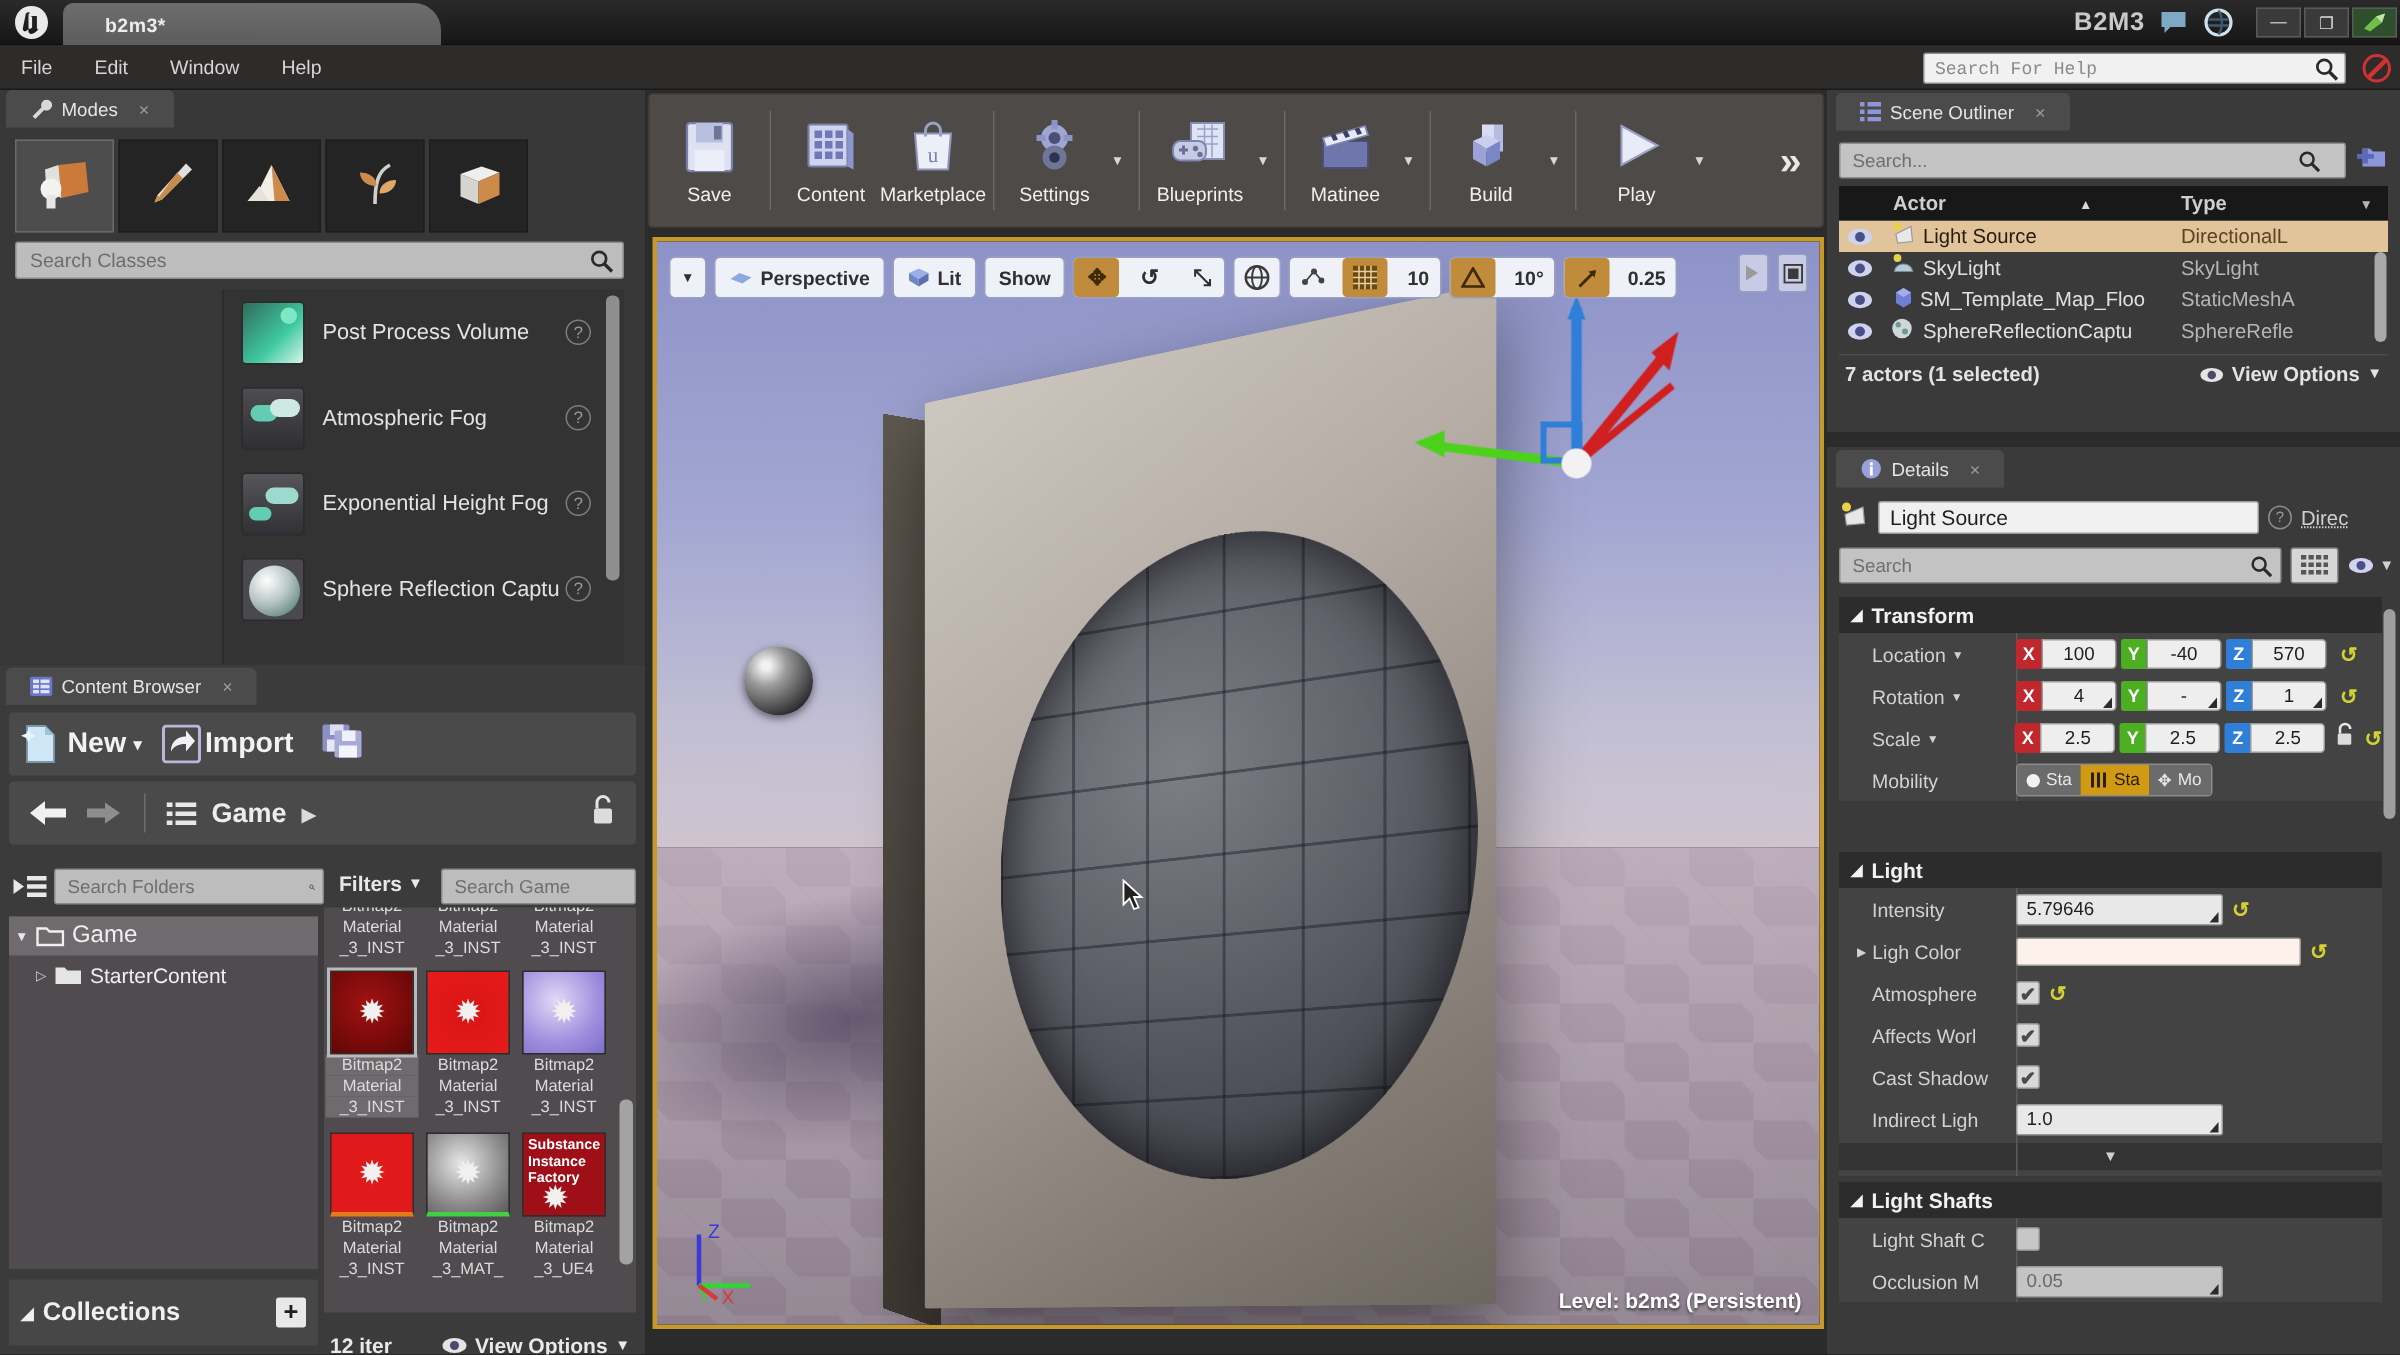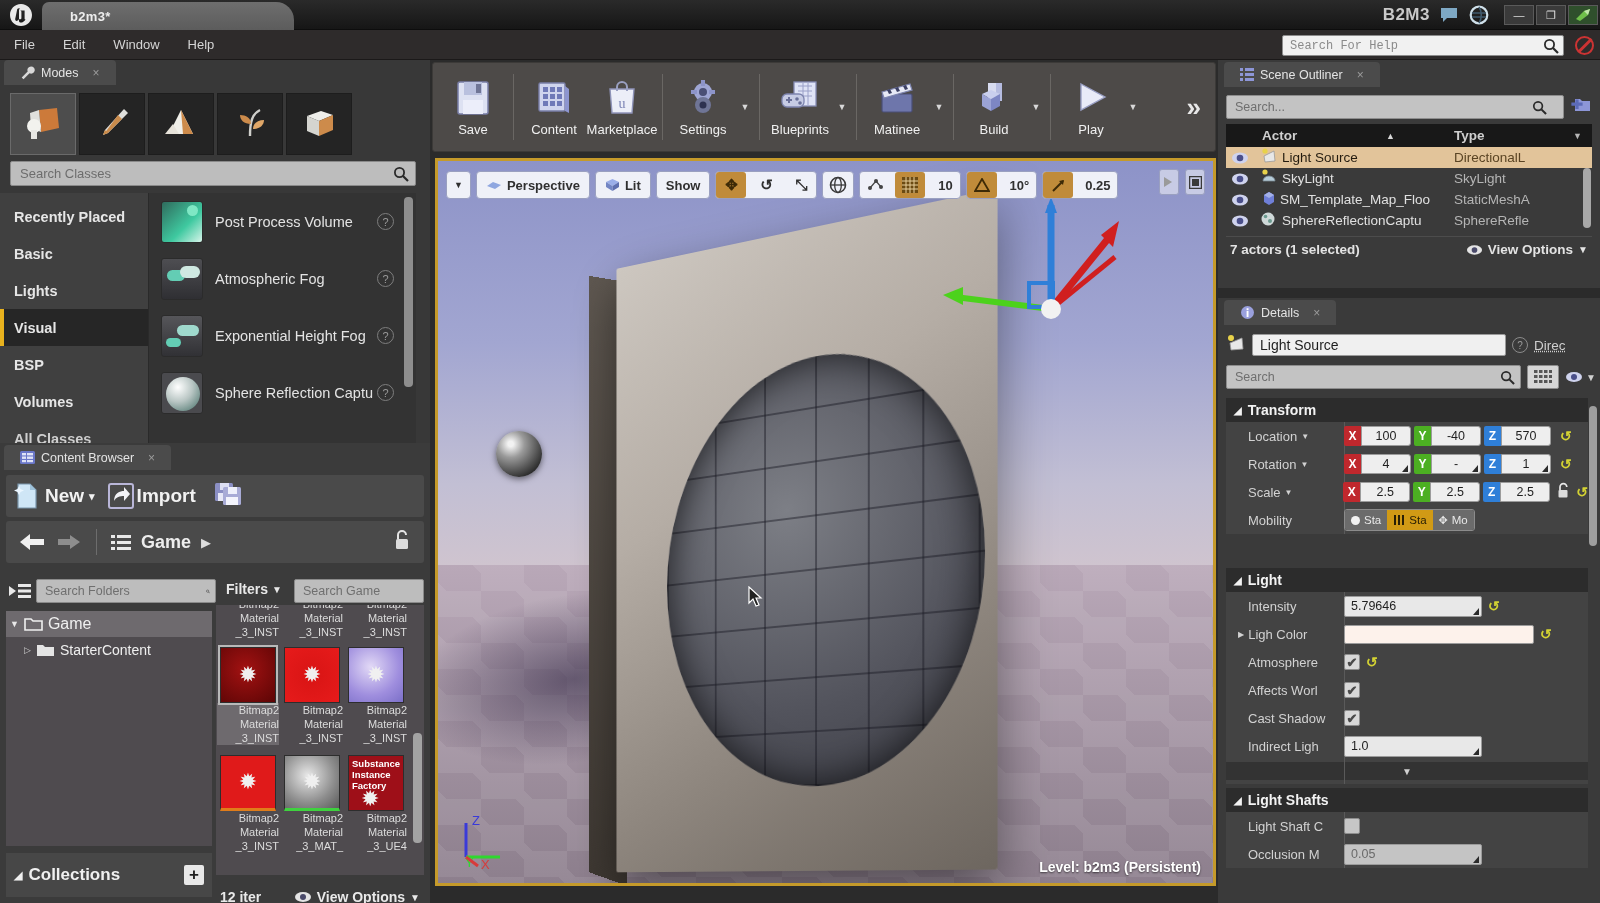--- a/index.html
+++ b/index.html
@@ -201,21 +201,21 @@
   .asset-grid-wrap {
     position: absolute; left: 216px; top: 162px; width: 208px; height: 270px;
     background: #4f4b4f; overflow: hidden;
   }
   .ag-cell { position: absolute; width: 58px; }
   .ag-thumb {
     width: 56px; height: 56px; border: 1px solid #2d2d2d; position: relative;
     display: flex; align-items: center; justify-content: center; overflow: hidden;
   }
   .ag-thumb .star { color: #f0f0f0; font-size: 22px; line-height: 1; position: relative; z-index: 2;}
-  .ag-name { color: #dcdcdc; font-size: 11px; line-height: 14px; text-align: right; width: 62px; margin-left:-3px;}
+  .ag-name { color: #dcdcdc; font-size: 11px; line-height: 14px; text-align: center; width: 62px; margin-left:-3px;}
   .ag-cell.sel .ag-thumb { outline: 2px solid #b9b9b9; }
   .ag-cell.sel .ag-name { background: #6e6a6e; }
   .ag-scroll {
     position: absolute; right: 2px; top: 128px; width: 9px; height: 110px;
     background: #a3a3a3; border-radius: 4px;
   }
   .cb-statusbar {
     position: absolute; left: 216px; top: 440px; width: 208px; height: 28px;
     display: flex; align-items: center; justify-content: space-between;
     color: #e9e9e9; font-size: 14px; font-weight: bold; padding: 0 4px;
@@ -581,43 +581,20 @@
     </div>
 
     <div class="search-classes">
       <input placeholder="Search Classes" style="">
       <svg width="16" height="16" viewBox="0 0 16 16">
           <circle cx="6.5" cy="6.5" r="4.6" fill="none" stroke="#2a2a2a" stroke-width="1.8"></circle>
           <line x1="10" y1="10" x2="15" y2="15" stroke="#2a2a2a" stroke-width="2.2"></line>
         </svg>
     </div>
 
-    <div class="cat-list">
-      <div class="cat-item">
-          <span>Recently Placed</span>
-        </div>
-      <div class="cat-item">
-          <span>Basic</span>
-        </div>
-      <div class="cat-item">
-          <span>Lights</span>
-        </div>
-      <div class="cat-item active">
-          <span>Visual</span>
-        </div>
-      <div class="cat-item">
-          <span>BSP</span>
-        </div>
-      <div class="cat-item">
-          <span>Volumes</span>
-        </div>
-      <div class="cat-item" style="color:#cfcfcf">
-          <span>All Classes</span>
-        </div>
-    </div>
 
     <div class="asset-list">
       <div class="asset-row">
         <div class="asset-thumb" style="background:linear-gradient(135deg,#2f6b5c,#3fc9a0 60%,#d7f5ea)">
           <div style="position:absolute;right:4px;top:3px;width:11px;height:11px;border-radius:50%;background:#7fe7c4"></div>
         </div>
         <span class="asset-label">Post Process Volume</span>
         <span class="asset-help">?</span>
       </div>
       <div class="asset-row">

